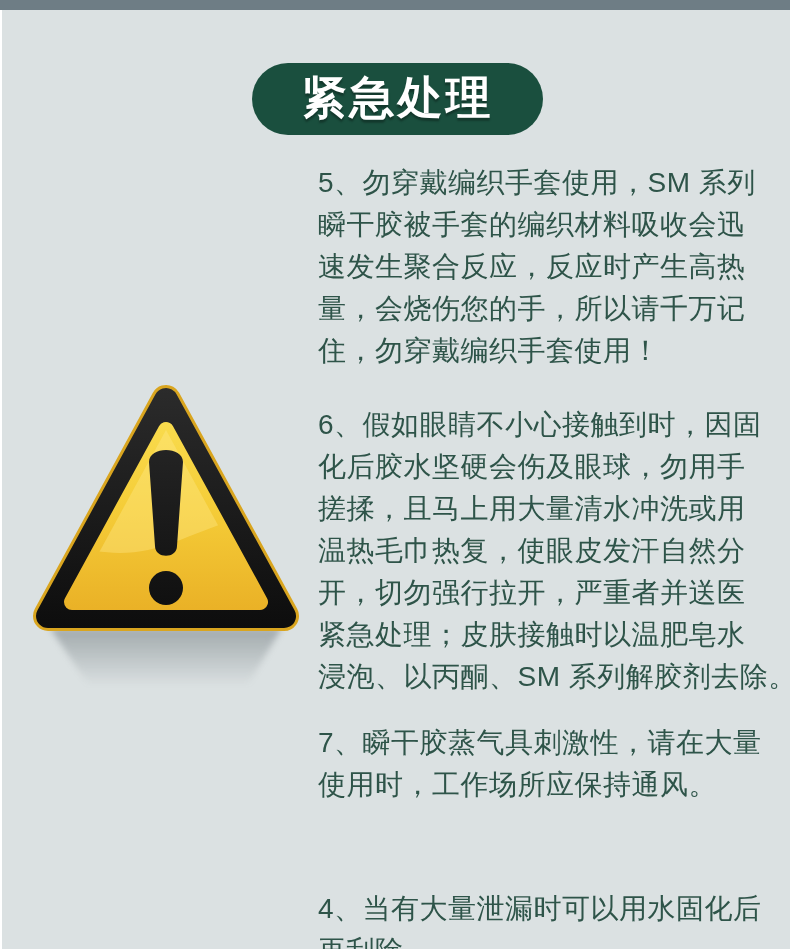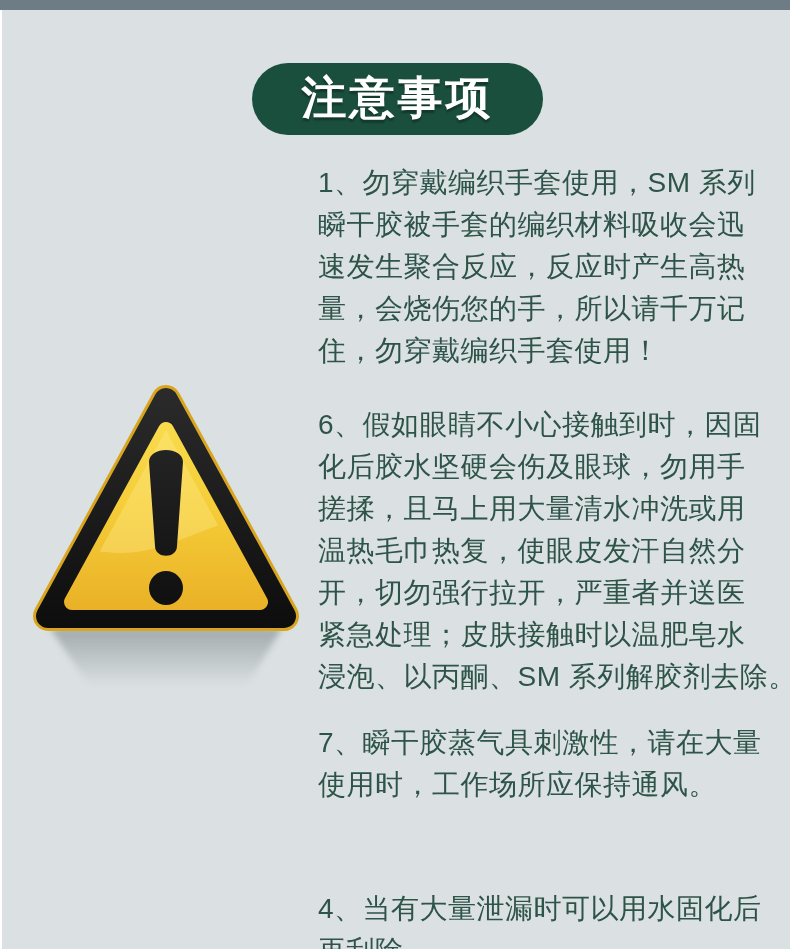--- a/index.html
+++ b/index.html
@@ -56,21 +56,21 @@
   .notice-3 { top: 722px; }
   .notice-4 { top: 888px; }
 </style>
 </head>
 <body>
 
 <div class="top-bar"></div>
 <div class="left-edge"></div>
 
 <div class="badge">
-  <span class="title">注意事项</span>
+  <span class="title">紧急处理</span>
 </div>
 
 <svg class="warning-figure" viewBox="0 0 272 310" xmlns="http://www.w3.org/2000/svg" aria-hidden="true">
   <defs>
     <linearGradient id="gFill" gradientUnits="userSpaceOnUse" x1="0" y1="40" x2="0" y2="240">
       <stop offset="0" stop-color="#f9dc4e"></stop>
       <stop offset="0.45" stop-color="#f5cd38"></stop>
       <stop offset="1" stop-color="#e9af25"></stop>
     </linearGradient>
     <linearGradient id="gBlack" gradientUnits="userSpaceOnUse" x1="0" y1="10" x2="0" y2="250">
@@ -95,21 +95,21 @@
   <path d="M136,52 L230,224 L42,224 Z" fill="url(#gFill)" stroke="url(#gFill)" stroke-width="16" stroke-linejoin="round"></path>
 
   <g clip-path="url(#clipInner)">
     <path d="M0,0 H272 V140 C210,126 170,160 118,172 C76,181 30,168 0,148 Z" fill="#ffe98c" opacity="0.38"></path>
   </g>
 
   <path d="M119,84 C119,68 153,68 153,84 L147,168 C147,181 125,181 125,168 Z" fill="url(#gBlack)"></path>
   <circle cx="136" cy="210" r="17" fill="url(#gBlack)"></circle>
 </svg>
 
-<p class="notice notice-1">1、勿穿戴编织手套使用，SM 系列
+<p class="notice notice-1">5、勿穿戴编织手套使用，SM 系列
 瞬干胶被手套的编织材料吸收会迅
 速发生聚合反应，反应时产生高热
 量，会烧伤您的手，所以请千万记
 住，勿穿戴编织手套使用！</p>
 <p class="notice notice-2">6、假如眼睛不小心接触到时，因固
 化后胶水坚硬会伤及眼球，勿用手
 搓揉，且马上用大量清水冲洗或用
 温热毛巾热复，使眼皮发汗自然分
 开，切勿强行拉开，严重者并送医
 紧急处理；皮肤接触时以温肥皂水

